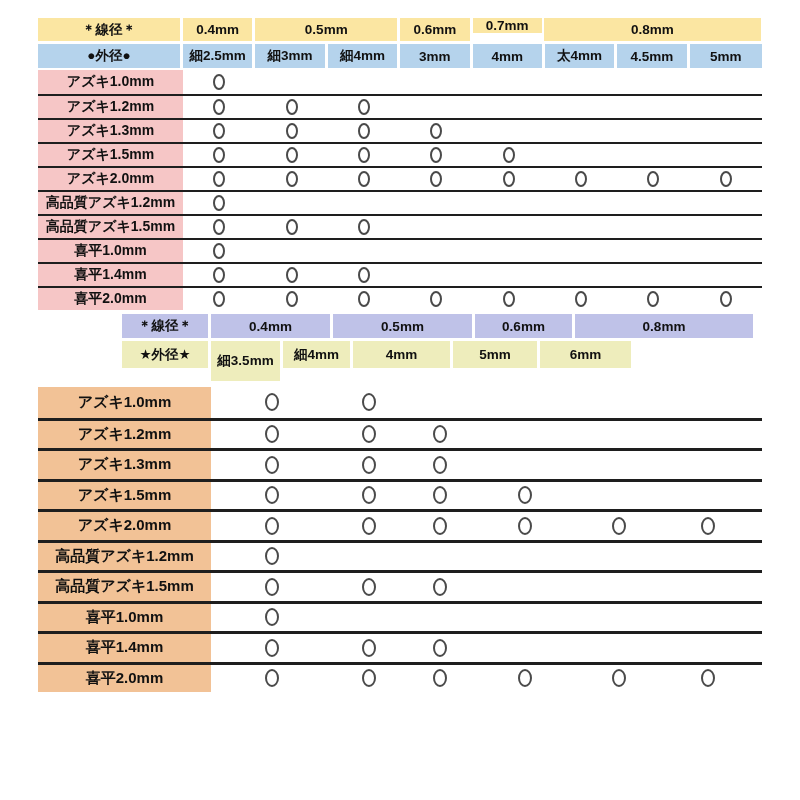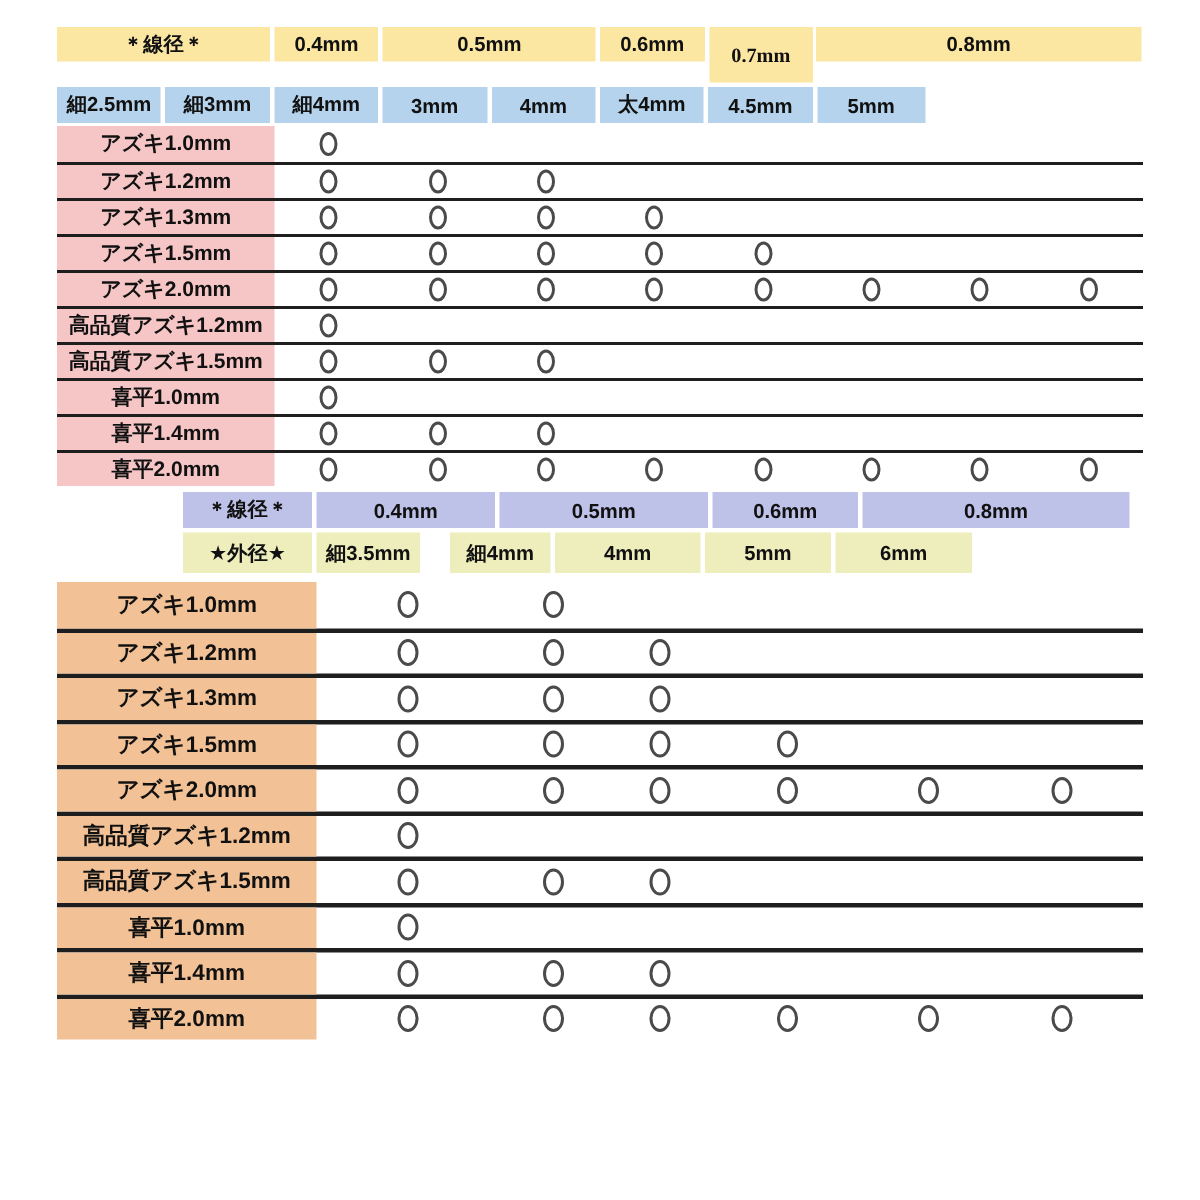--- a/index.html
+++ b/index.html
@@ -47,24 +47,25 @@
 <body>
 
 <div class="page">
   <div class="tables" id="tables-root">
       <div class="ctable">
         <div class="hrow" style="margin-bottom: 3px;">
           <div class="hcell" style="width: 142px; margin-right: 3px; height: 23px; background: rgb(251, 230, 162);">＊線径＊</div>
           <div class="hcell" style="width: 69.375px; margin-right: 3px; height: 23px; background: rgb(251, 230, 162);">0.4mm</div>
           <div class="hcell" style="width: 141.75px; margin-right: 3px; height: 23px; background: rgb(251, 230, 162);">0.5mm</div>
           <div class="hcell" style="width: 69.375px; margin-right: 3px; height: 23px; background: rgb(251, 230, 162);">0.6mm</div>
-          <div class="hcell" style="width: 69.375px; margin-right: 2px; height: 37px; background: rgb(251, 230, 162); font-family: Liberation Serif, serif;">0.7mm</div>
+          <div class="hcell" style="width: 69.375px; margin-right: 2px; height: 15px; background: rgb(251, 230, 162);">0.7mm</div>
           <div class="hcell" style="width: 217.125px; margin-right: 0px; height: 23px; background: rgb(251, 230, 162);">0.8mm</div>
         </div>
         <div class="hrow" style="margin-bottom: 2px;">
+          <div class="hcell" style="width: 142px; margin-right: 3px; height: 24px; background: rgb(181, 211, 236);">●外径●</div>
           <div class="hcell" style="width: 69.375px; margin-right: 3px; height: 24px; background: rgb(181, 211, 236);">細2.5mm</div>
           <div class="hcell" style="width: 69.375px; margin-right: 3px; height: 24px; background: rgb(181, 211, 236);">細3mm</div>
           <div class="hcell" style="width: 69.375px; margin-right: 3px; height: 24px; background: rgb(181, 211, 236);">細4mm</div>
           <div class="hcell" style="width: 69.375px; margin-right: 3px; height: 24px; background: rgb(181, 211, 236);">3mm</div>
           <div class="hcell" style="width: 69.375px; margin-right: 3px; height: 24px; background: rgb(181, 211, 236);">4mm</div>
           <div class="hcell" style="width: 69.375px; margin-right: 3px; height: 24px; background: rgb(181, 211, 236);">太4mm</div>
           <div class="hcell" style="width: 69.375px; margin-right: 3px; height: 24px; background: rgb(181, 211, 236);">4.5mm</div>
           <div class="hcell" style="width: 72.375px; margin-right: 0px; height: 24px; background: rgb(181, 211, 236);">5mm</div>
         </div>
         <div class="drow" style="height: 24px;">
@@ -257,21 +258,21 @@
           <div style="width: 84px;"></div>
           <div class="hcell" style="width: 86px; margin-right: 3px; height: 24px; background: rgb(191, 194, 232);">＊線径＊</div>
           <div class="hcell" style="width: 119px; margin-right: 3px; height: 24px; background: rgb(191, 194, 232);">0.4mm</div>
           <div class="hcell" style="width: 139px; margin-right: 3px; height: 24px; background: rgb(191, 194, 232);">0.5mm</div>
           <div class="hcell" style="width: 97px; margin-right: 3px; height: 24px; background: rgb(191, 194, 232);">0.6mm</div>
           <div class="hcell" style="width: 178px; margin-right: 0px; height: 24px; background: rgb(191, 194, 232);">0.8mm</div>
         </div>
         <div class="hrow" style="margin-bottom: 6px;">
           <div style="width: 84px;"></div>
           <div class="hcell" style="width: 86px; margin-right: 3px; height: 27px; background: rgb(238, 237, 188);">★外径★</div>
-          <div class="hcell" style="width: 69px; margin-right: 20px; height: 27px; background: rgb(238, 237, 188);">細3.5mm</div>
+          <div class="hcell" style="width: 69px; margin-right: 3px; height: 40px; background: rgb(238, 237, 188);">細3.5mm</div>
           <div class="hcell" style="width: 67px; margin-right: 3px; height: 27px; background: rgb(238, 237, 188);">細4mm</div>
           <div class="hcell" style="width: 97px; margin-right: 3px; height: 27px; background: rgb(238, 237, 188);">4mm</div>
           <div class="hcell" style="width: 84px; margin-right: 3px; height: 27px; background: rgb(238, 237, 188);">5mm</div>
           <div class="hcell" style="width: 91px; margin-right: 0px; height: 27px; background: rgb(238, 237, 188);">6mm</div>
         </div>
         <div class="drow" style="height: 30.5px;">
           <div class="dlabel" style="width: 173px; background: rgb(242, 194, 150); font-size: 15px;">アズキ1.0mm</div>
           <div class="dcell" style="width: 122px;">
             <span class="mark" style="width: 14px; height: 18px; border-color: rgb(74, 74, 74);"></span>
           </div>

